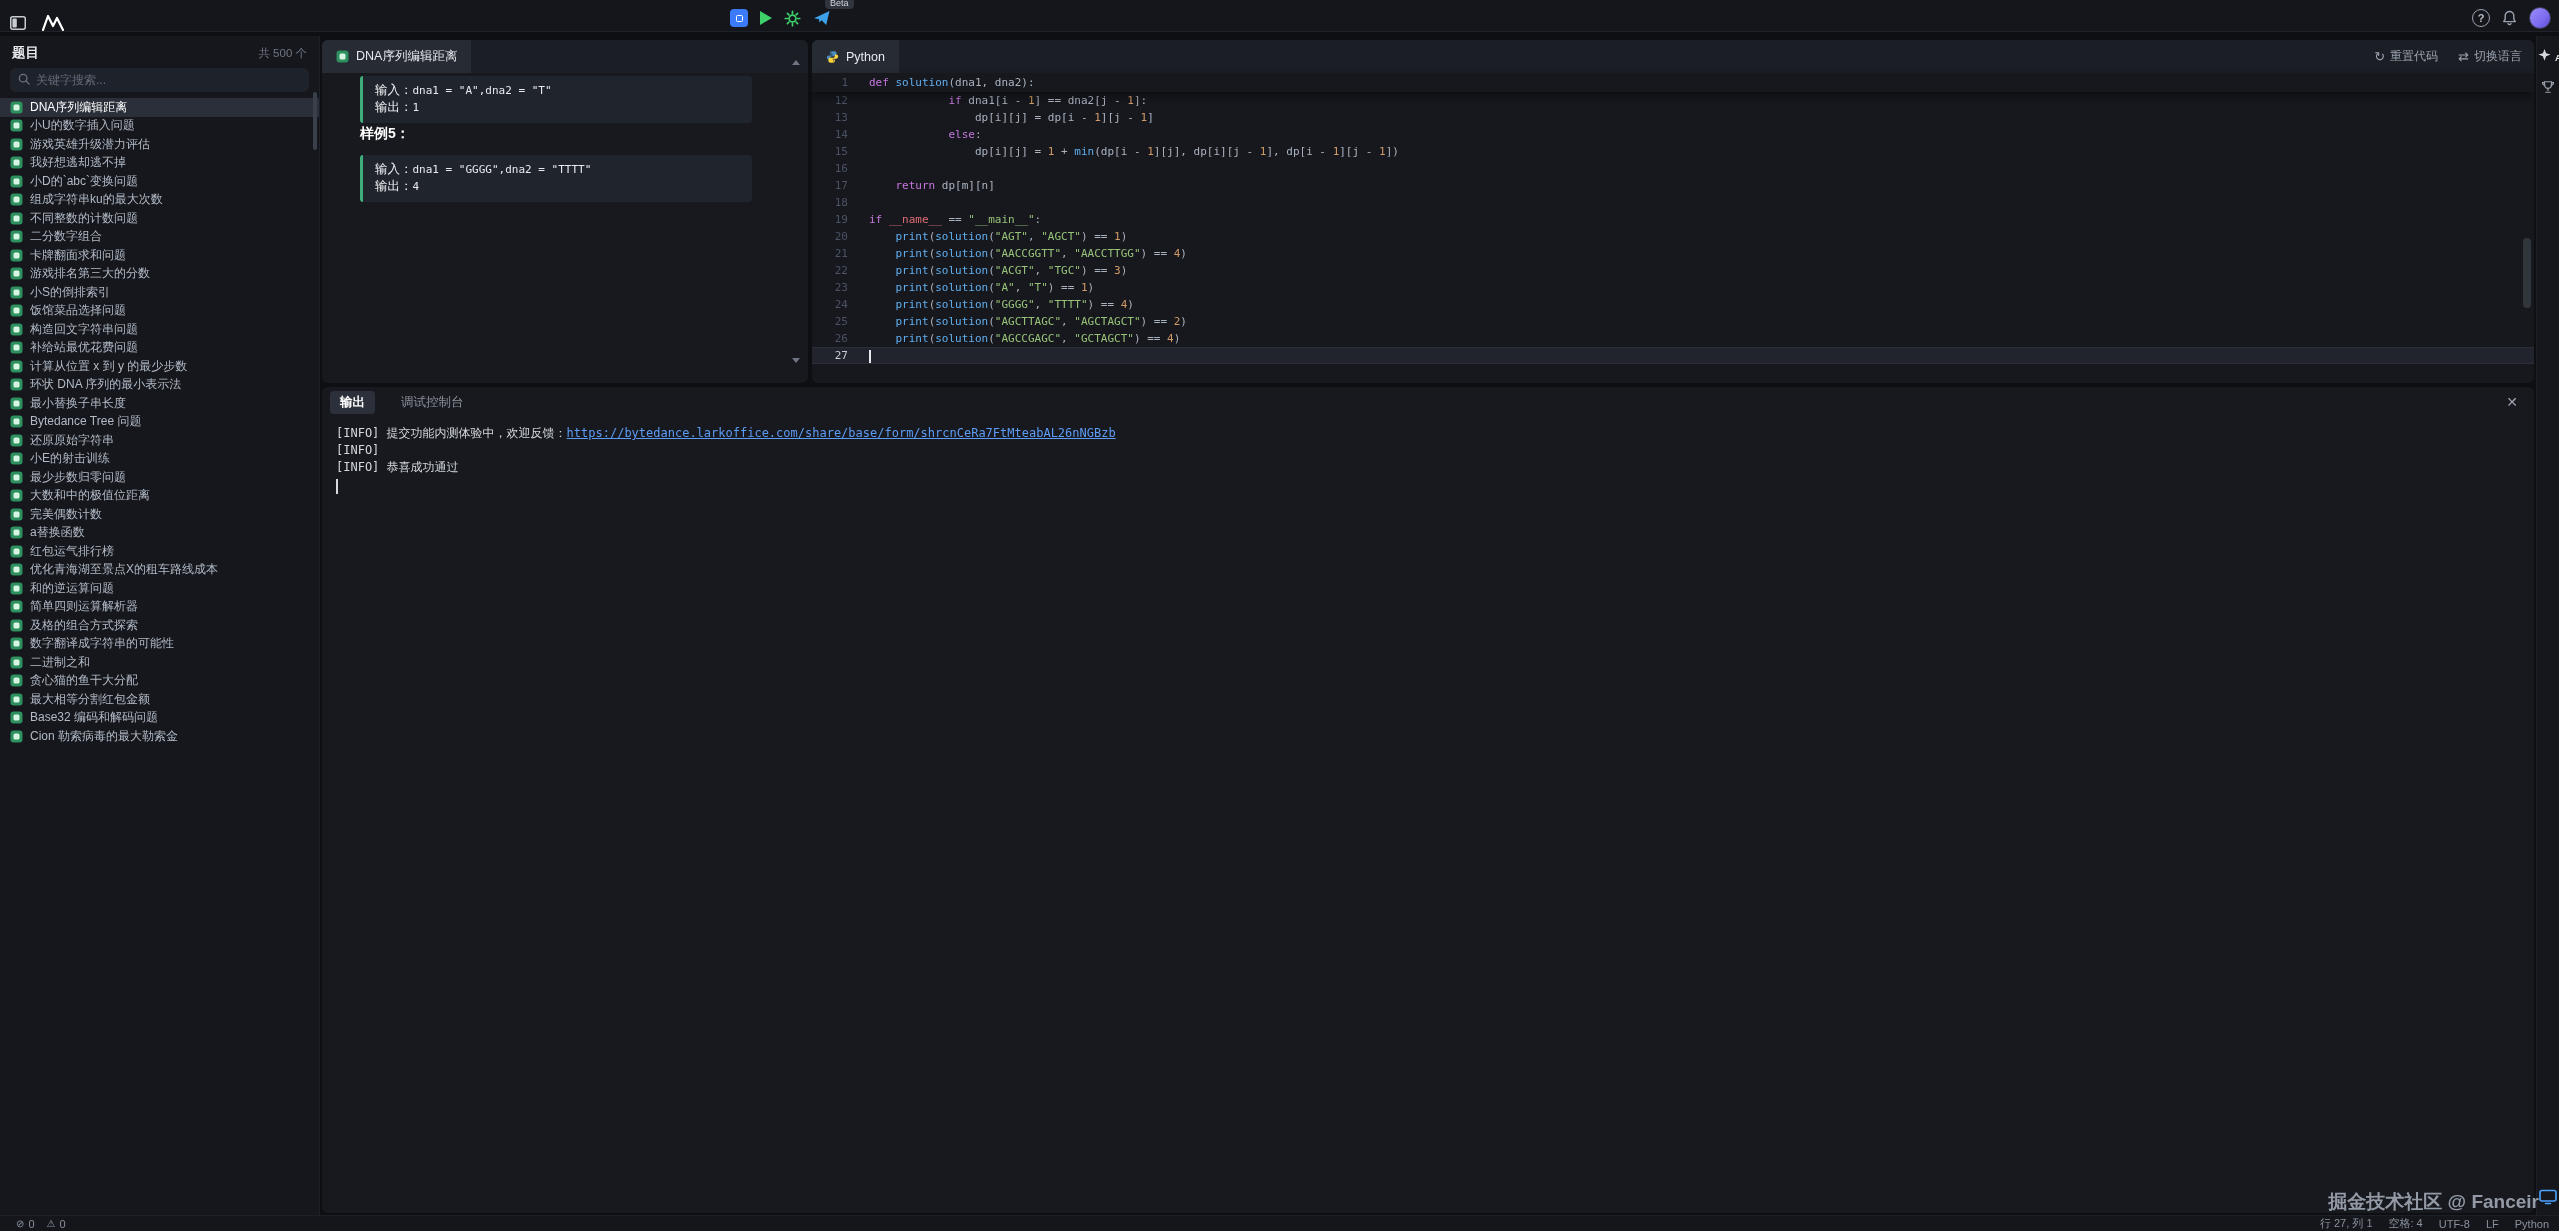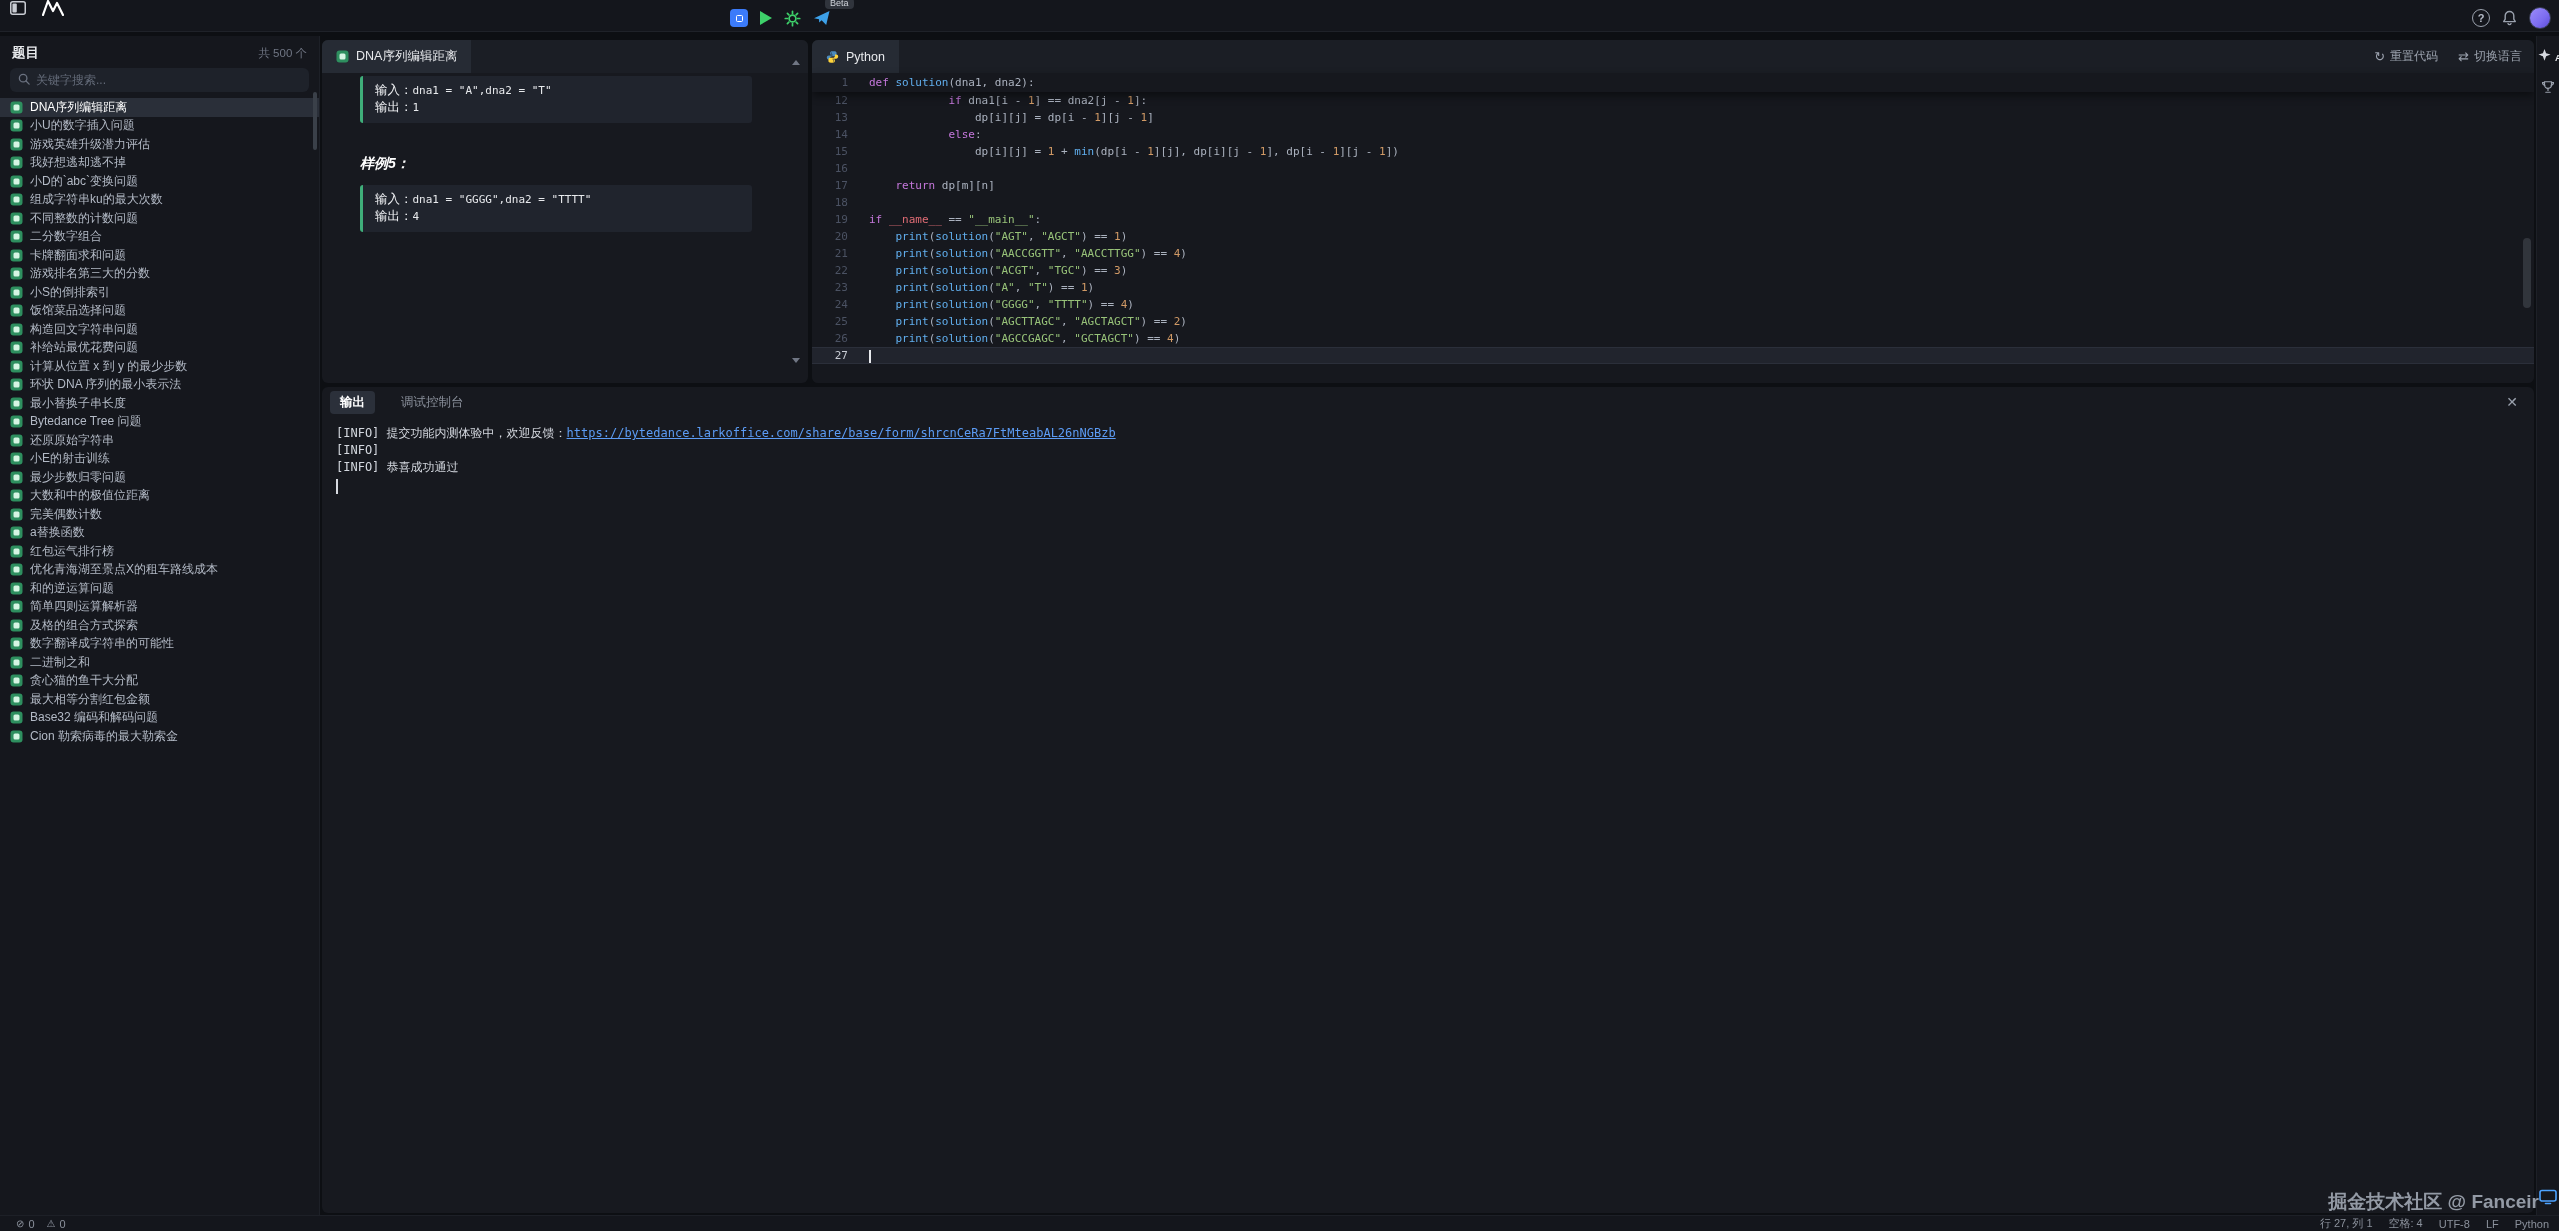--- a/index.html
+++ b/index.html
@@ -13,21 +13,21 @@
     --syntax-special:#e06c75;
     --avatar-purple:#7c6cf0;
   }
   *{box-sizing:border-box;margin:0;padding:0;}
   body{
     width:2559px;height:1231px;position:relative;overflow:hidden;
     background:#0d0f13;color:#e8eaed;
     font-family:"Liberation Sans",sans-serif;
   }
   
-  .topbar{position:absolute;left:0;top:0;width:2559px;height:32px;background:#14161c;border-bottom:1px solid #1f2229;display:flex;align-items:flex-start;z-index:5;}
+  .topbar{position:absolute;left:0;top:0;width:2559px;height:32px;background:#14161c;border-bottom:1px solid #1f2229;display:flex;align-items:flex-end;z-index:5;}
   .tb-left{display:flex;align-items:center;gap:16px;padding-left:10px;}
   .tb-center{position:absolute;left:730px;top:0;height:36px;display:flex;align-items:center;gap:12px;}
   .tb-right{position:absolute;right:8px;top:0;height:36px;display:flex;align-items:center;gap:12px;}
   .icon-btn{display:flex;align-items:center;justify-content:center;cursor:pointer;}
   .run-preview{width:18px;height:18px;border-radius:4px;background:var(--accent-blue);display:flex;align-items:center;justify-content:center;cursor:pointer;}
   .run-preview .inner{width:7px;height:7px;border:1.5px solid #fff;border-radius:1.5px;}
   .play-tri{width:0;height:0;border-left:12px solid var(--accent-green);border-top:7px solid transparent;border-bottom:7px solid transparent;cursor:pointer;}
   .beta-wrap{position:relative;display:flex;align-items:center;}
   .beta-badge{position:absolute;left:12px;top:-12px;background:#30343c;color:#cfd3da;font-size:9px;line-height:11px;padding:0 5px;border-radius:4px;}
   .help-circle{width:18px;height:18px;border:1.5px solid #9aa1ad;border-radius:50%;color:#b6bcc8;font-size:11px;font-weight:700;display:flex;align-items:center;justify-content:center;cursor:pointer;}
@@ -51,21 +51,21 @@
   .editor-panel{left:812px;top:40px;width:1722px;height:343px;}
   .console-panel{left:322px;top:387px;width:2212px;height:826px;}
   .tabbar{height:33px;background:#1b1e25;display:flex;align-items:center;position:relative;}
   .tab{height:33px;display:flex;align-items:center;gap:7px;padding:0 14px;background:#262b34;font-size:12.5px;color:#e8eaed;cursor:pointer;}
   
   .problem-content{padding:3px 56px 0 38px;}
   .sample-block{background:#20242d;border-left:3px solid #3fae7a;border-radius:3px;padding:6px 12px 7px;}
   .sample-row{display:flex;align-items:baseline;line-height:17px;}
   .s-label{font-weight:400;color:#f0f2f5;font-size:12.5px;flex:none;}
   .s-value{font-family:"DejaVu Sans Mono",monospace;font-size:11px;color:#e8eaed;}
-  .sample-heading{font-size:14px;font-weight:700;font-style:italic;color:#ffffff;margin:32px 0 12px;}
+  .sample-heading{font-size:14px;font-weight:700;color:#ffffff;margin:2px 0 12px;}
   .p-scroll-up{position:absolute;top:20px;right:8px;width:0;height:0;border-left:4px solid transparent;border-right:4px solid transparent;border-bottom:5px solid #707684;cursor:pointer;}
   .p-scroll-down{position:absolute;bottom:20px;right:8px;width:0;height:0;border-left:4px solid transparent;border-right:4px solid transparent;border-top:5px solid #707684;cursor:pointer;}
   
   .ed-actions{position:absolute;right:12px;top:0;height:33px;display:flex;gap:20px;align-items:center;font-size:12px;color:#9aa1ad;}
   .ed-action{display:flex;align-items:center;gap:5px;cursor:pointer;}
   .ed-action .gl{font-size:13px;}
   .ed-body{position:absolute;top:33px;left:0;right:0;bottom:0;background:#16181e;font-family:"DejaVu Sans Mono",monospace;font-size:11px;}
   .code-line{display:flex;height:17px;line-height:17px;}
   .code-line .ln{width:36px;text-align:right;color:#4b5263;flex:none;font-size:11px;}
   .code-line .ct{padding-left:21px;white-space:pre;color:#abb2bf;}

